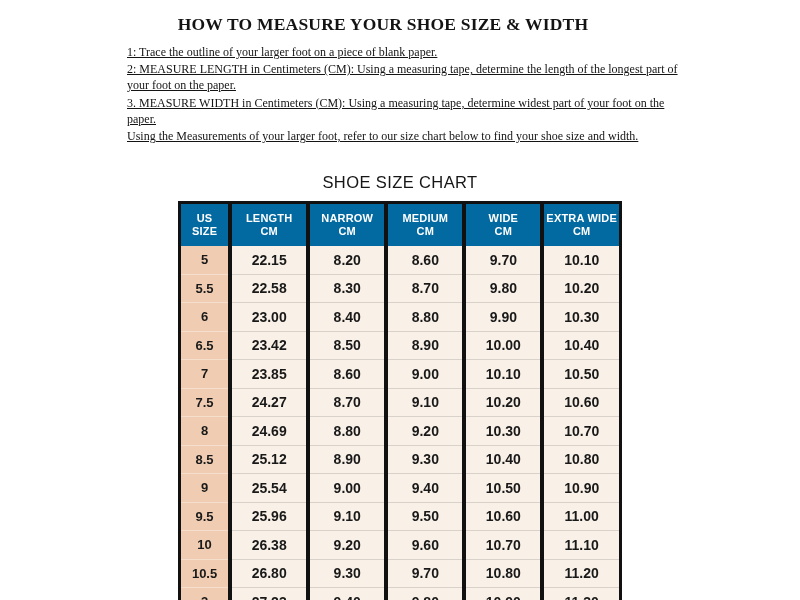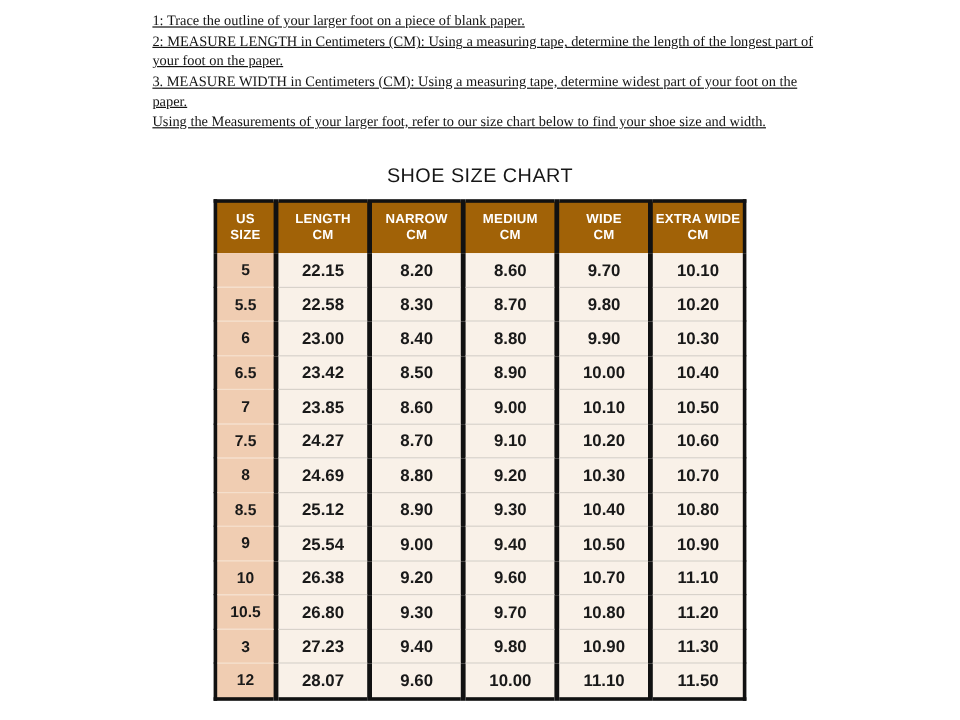--- a/index.html
+++ b/index.html
@@ -45,21 +45,21 @@
   table.size-chart {
     border-collapse: collapse;
     table-layout: fixed;
     width: 444px;
     font-family: "Liberation Sans", sans-serif;
   }
   table.size-chart { border: 3px solid #111111; }
   table.size-chart col.c-size { width: 48px; }
   table.size-chart col.c-val  { width: 74px; }
   table.size-chart th {
-    background: #a16207;
+    background: #0369a1;
     color: #ffffff;
     font-size: 11px;
     font-weight: bold;
     letter-spacing: 0.2px;
     height: 42px;
     line-height: 13px;
     text-align: center;
     padding: 0;
   }
   table.size-chart th + th, table.size-chart td + td {
@@ -76,20 +76,21 @@
   td.col-size { background: #f0cdb2; font-size: 13px; }
   td.col-val  { background: #f9f1e8; font-size: 14px; }
   tbody tr + tr td.col-val  { border-top: 1px solid #d8d2ca; }
   tbody tr + tr td.col-size { border-top: 1px solid #f5dfcc; }
 </style>
 </head>
 <body>
 
 <div class="canvas">
 
+  <h1 class="doc-title">HOW TO MEASURE YOUR SHOE SIZE &amp; WIDTH</h1>
 
   <div class="instructions">
     <p>1: Trace the outline of your larger foot on a piece of blank paper.</p>
     <p>2: MEASURE LENGTH in Centimeters (CM): Using a measuring tape, determine the length of the longest part of your foot on the paper.</p>
     <p>3. MEASURE WIDTH in Centimeters (CM): Using a measuring tape, determine widest part of your foot on the paper.</p>
     <p>Using the Measurements of your larger foot, refer to our size chart below to find your shoe size and width.</p>
   </div>
 
   <div class="chart-heading">SHOE SIZE CHART</div>
 
@@ -198,20 +199,28 @@
           </tr>
           <tr>
             <td class="col-size">9</td>
             <td class="col-val">25.54</td>
             <td class="col-val">9.00</td>
             <td class="col-val">9.40</td>
             <td class="col-val">10.50</td>
             <td class="col-val">10.90</td>
           </tr>
           <tr>
+            <td class="col-size">9.5</td>
+            <td class="col-val">25.96</td>
+            <td class="col-val">9.10</td>
+            <td class="col-val">9.50</td>
+            <td class="col-val">10.60</td>
+            <td class="col-val">11.00</td>
+          </tr>
+          <tr>
             <td class="col-size">10</td>
             <td class="col-val">26.38</td>
             <td class="col-val">9.20</td>
             <td class="col-val">9.60</td>
             <td class="col-val">10.70</td>
             <td class="col-val">11.10</td>
           </tr>
           <tr>
             <td class="col-size">10.5</td>
             <td class="col-val">26.80</td>

